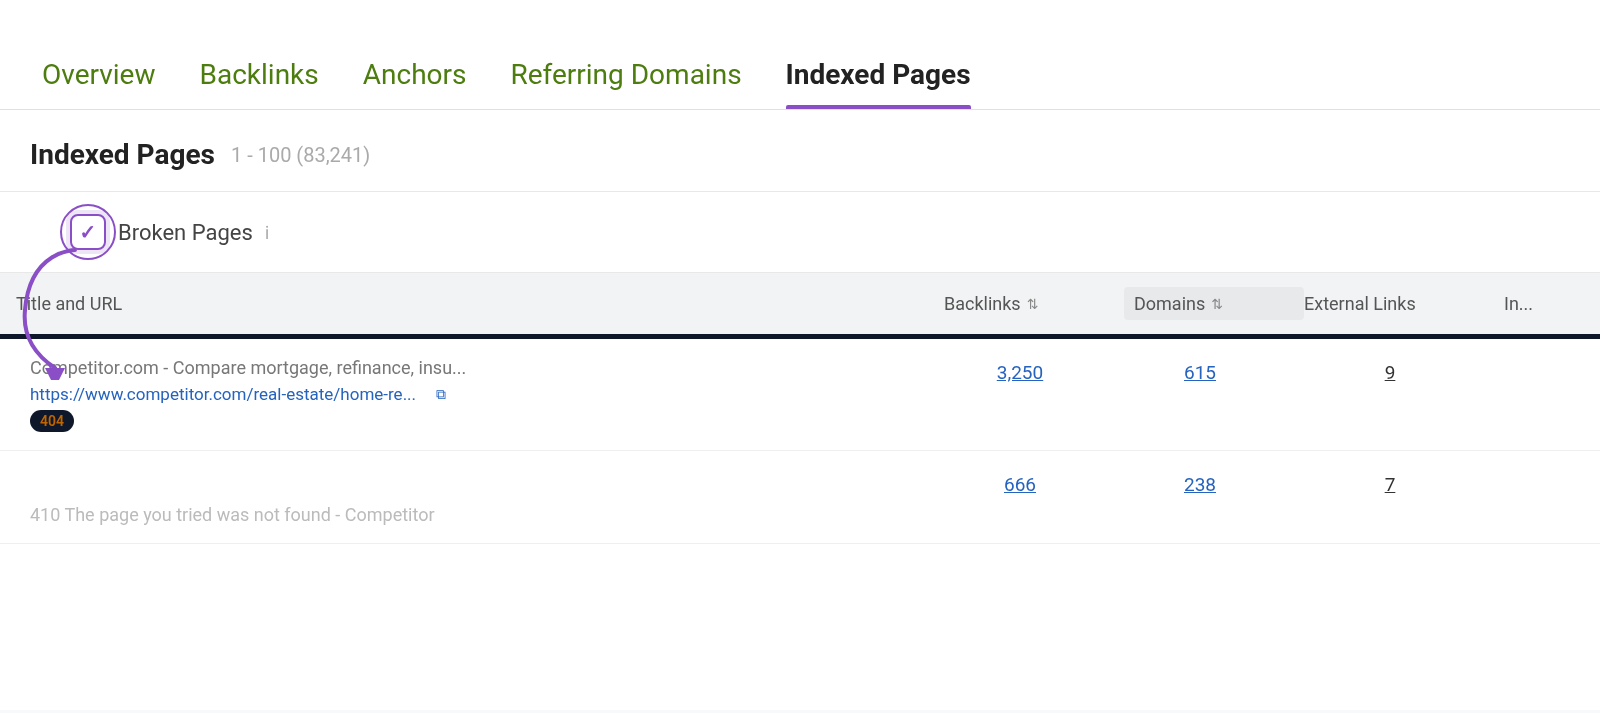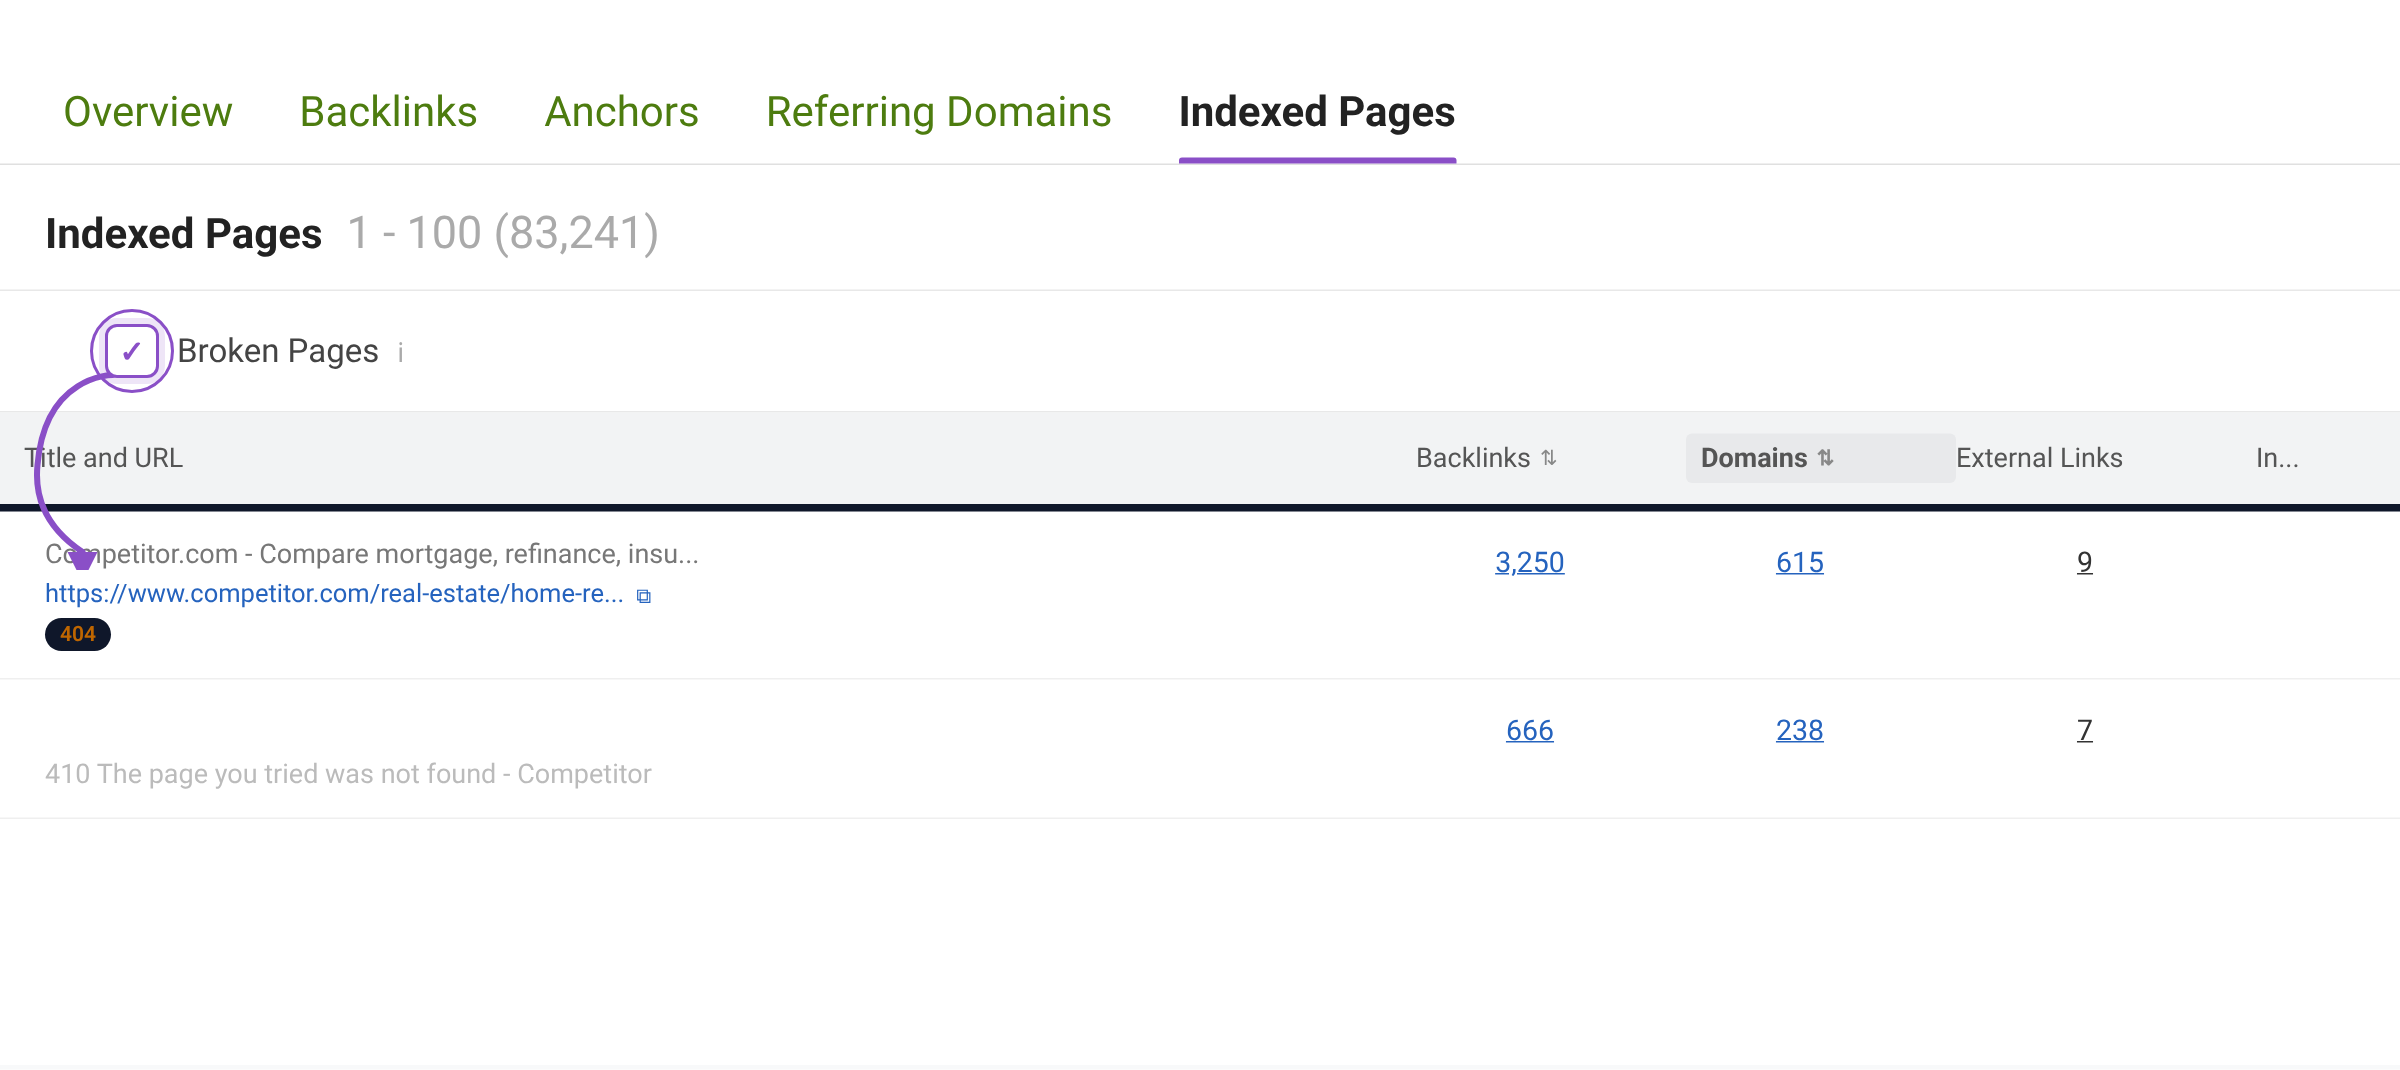--- a/index.html
+++ b/index.html
@@ -56,21 +56,21 @@
       display: flex;
       align-items: center;
       gap: 16px;
     }
     .page-title {
       font-size: 28px;
       font-weight: 700;
       color: #222;
     }
     .page-subtitle {
-      font-size: 30px;
+      font-size: 20px;
       color: #aaa;
       font-weight: 400;
     }
 
     
     .arrow-container {
       position: absolute;
       left: 10px;
       top: 130px;
       width: 80px;
@@ -145,21 +145,20 @@
       font-size: 18px;
       color: #555;
       display: flex;
       align-items: center;
       gap: 6px;
     }
     .th.domains-col {
       background: #e8e9eb;
       padding: 6px 10px;
       border-radius: 4px;
-      font-weight: bold;
     }
     .sort-icon {
       font-size: 14px;
       color: #888;
     }
 
     
     .table-row {
       display: grid;
       grid-template-columns: 1fr 180px 180px 200px 80px;
@@ -175,22 +174,22 @@
     }
     .page-name {
       font-size: 18px;
       color: #777;
     }
     .page-url {
       font-size: 17px;
       color: #2563be;
       text-decoration: none;
       display: flex;
-      align-items: flex-end;
-      gap: 8px;
+      align-items: center;
+      gap: 20px;
     }
     .external-link-icon {
       font-size: 14px;
       color: #2563be;
     }
     .status-badge {
       display: inline-block;
       background: #0f172a;
       color: #bf6600;
       font-size: 14px;

